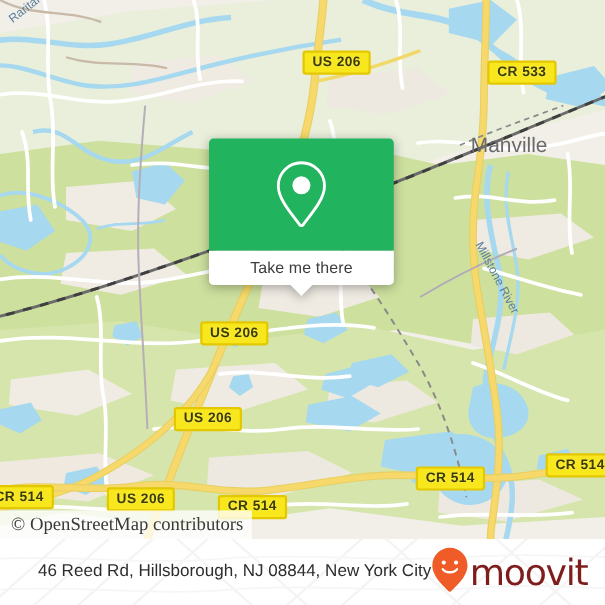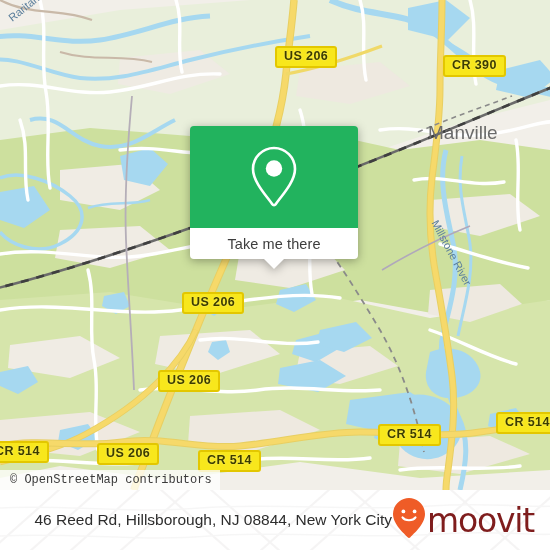--- a/index.html
+++ b/index.html
@@ -26,24 +26,24 @@
     overflow: hidden;
     background: #f2efe9;
   }
   #map svg { display: block; }
 
   
   .attribution {
     position: absolute;
     left: 0; bottom: 0;
     padding: 3px 8px 3px 10px;
-    font-size: 12px;
+    font-size: 17px;
     color: #3a3a3a;
     background: rgba(255,255,255,0.78);
-    font-family: Liberation Mono, monospace;
+    font-family: Liberation Serif, serif;
     white-space: nowrap;
     z-index: 40;
   }
 
   
   .shield {
     position: absolute;
     background: #f8e71c;
     border: 2px solid #e3c700;
     border-radius: 3px;
@@ -278,21 +278,21 @@
         <path d="M418,132 C450,118 480,108 512,96" stroke="#8a8a8a" stroke-width="1.6" fill="none" stroke-dasharray="5 4"></path>
         <path d="M382,270 C412,252 440,238 470,226" stroke="#b0a8bb" stroke-width="1.6" fill="none"></path>
 
         <path d="M132,96 C128,140 124,190 126,240 C128,290 132,340 134,390" stroke="#b5aeb8" stroke-width="1.8" fill="none"></path>
         <path d="M0,0 C30,16 60,8 92,20" stroke="#c9b9a8" stroke-width="2.2" fill="none"></path>
         <path d="M60,52 C92,62 120,54 152,62" stroke="#c9b9a8" stroke-width="2" fill="none"></path>
       </g>
     </svg>
 
     <div class="shield" style="left:275px; top:46px;">US 206</div>
-    <div class="shield" style="left:443px; top:55px;">CR 390</div>
+    <div class="shield" style="left:443px; top:55px;">CR 533</div>
     <div class="shield" style="left:182px; top:292px;">US 206</div>
     <div class="shield" style="left:158px; top:370px;">US 206</div>
     <div class="shield" style="left:-14px; top:441px;">CR 514</div>
     <div class="shield" style="left:97px;  top:443px;">US 206</div>
     <div class="shield" style="left:198px; top:450px;">CR 514</div>
     <div class="shield" style="left:378px; top:424px;">CR 514</div>
     <div class="shield" style="left:496px; top:412px;">CR 514</div>
 
     <div class="place-label" style="left:428px; top:122px;">Manville</div>
 

